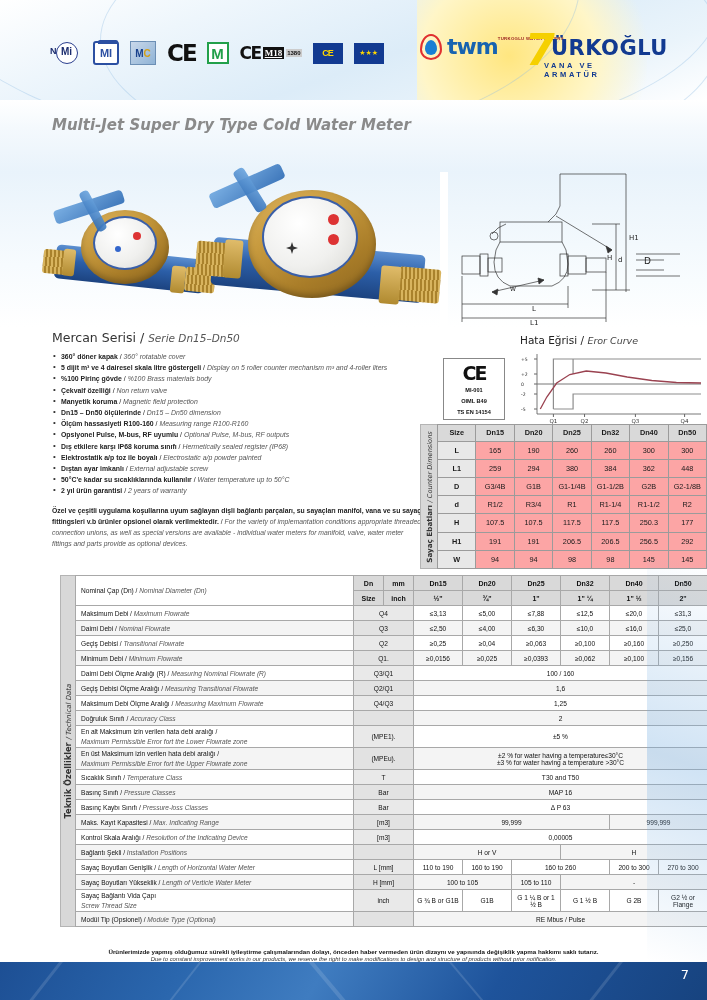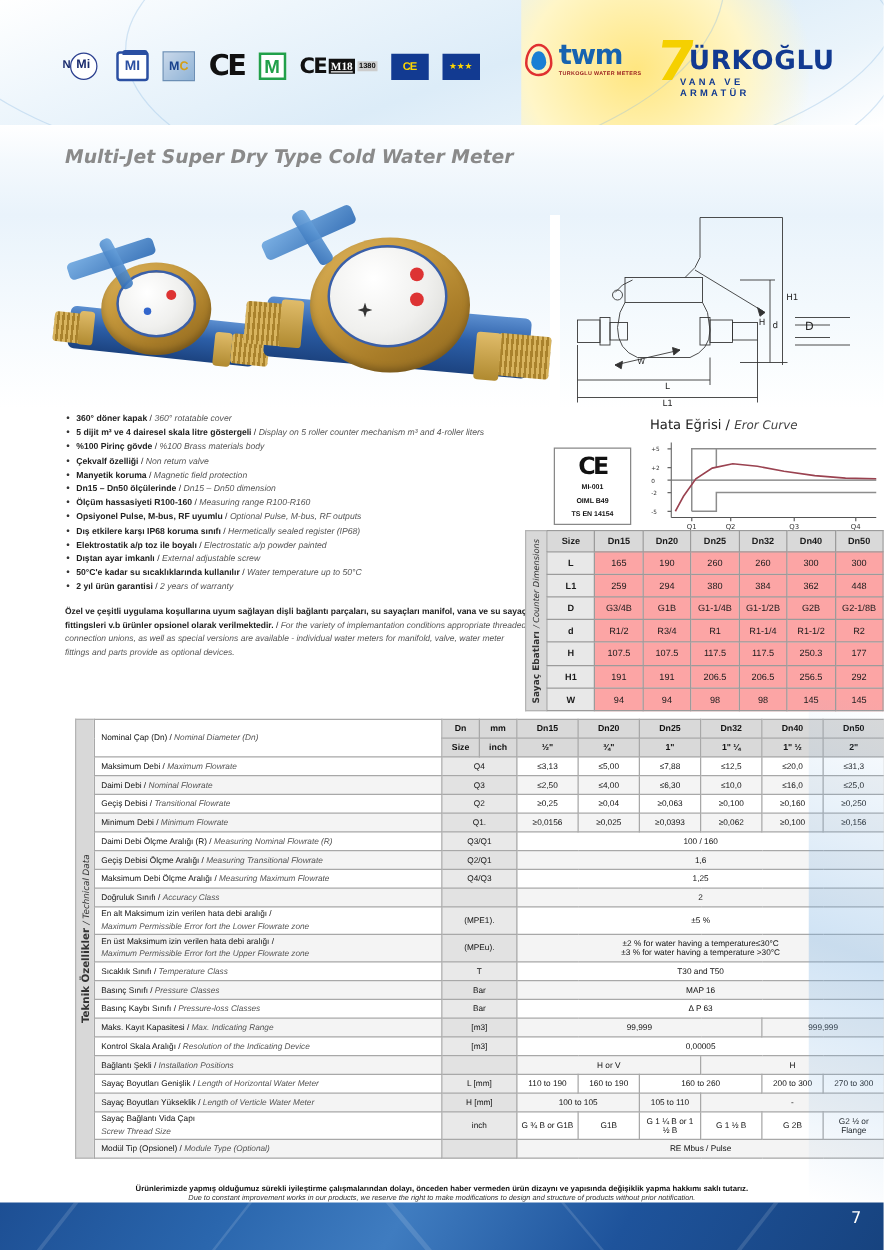--- a/index.html
+++ b/index.html
@@ -66,21 +66,21 @@
   .lg-eu .stars{position:absolute;inset:0;display:flex;align-items:center;justify-content:center;
      color:#ffd700;font-size:7px;}
   .lg-eu .ce3 {position:absolute;inset:0;display:flex;align-items:center;justify-content:center;
      color:#ffd700;font-size:9px;font-weight:bold;letter-spacing:-1px;}
 
   .twm-logo { position:absolute; left:420px; top:34px; display:flex;align-items:center;gap:5px;}
   .twm-drop { width:22px;height:26px; position:relative;}
   .twm-drop .ring{position:absolute;inset:0;border:2px solid #e03030;border-radius:50% 50% 50% 50%/60% 60% 40% 40%;}
   .twm-drop .fill{position:absolute;left:5px;top:6px;width:12px;height:15px;
       background:#1a7fd4;border-radius:50% 50% 50% 50%/60% 60% 40% 40%;}
-  .twm-text{ display:flex;flex-direction:column; line-height:1;}
+  .twm-text{ display:flex;flex-direction:row; line-height:1;}
   .twm-text .main{font-size:22px;font-weight:bold;color:#1763b0;letter-spacing:-1px;font-family:"DejaVu Sans",sans-serif;}
   .twm-text .sub{font-size:4.3px;color:#9a2020;font-weight:bold;letter-spacing:.3px;margin-top:1px;}
 
   .turkoglu-logo{ position:absolute; left:525px; top:28px; }
   .tk-7 { position:absolute; left:0; top:0; font-size:44px; font-weight:bold; color:#f5d000;
       font-family:"DejaVu Sans",sans-serif; line-height:1; transform:skewX(-8deg);}
   .tk-name{ position:absolute; left:26px; top:8px; font-size:21px;font-weight:bold;color:#123a91;
       letter-spacing:.5px; font-family:"DejaVu Sans",sans-serif;}
   .tk-sub { position:absolute; left:19px; top:33px; font-size:7.5px;font-weight:bold;color:#123a91;
       letter-spacing:2.6px;}
@@ -338,20 +338,25 @@
       <text x="159" y="88">H</text>
       <text x="181" y="68">H1</text>
       <text x="84" y="139">L</text>
       <text x="82" y="153">L1</text>
       <text x="62" y="119" font-size="6">W</text>
     </g>
   </svg>
 </div>
 
 <div class="spec-block">
+  <div class="spec-head">
+    <b>Mercan Serisi</b>
+    <span>/</span>
+    <i>Serie Dn15–Dn50</i>
+  </div>
   <ul class="spec-list" id="feat-list">
       <li><b>360° döner kapak</b><span> / </span><i>360° rotatable cover</i></li>
       <li><b>5 dijit m³ ve 4 dairesel skala litre göstergeli</b><span> / </span><i>Display on 5 roller counter mechanism m³ and 4-roller liters</i></li>
       <li><b>%100 Pirinç gövde</b><span> / </span><i>%100 Brass materials body</i></li>
       <li><b>Çekvalf özelliği</b><span> / </span><i>Non return valve</i></li>
       <li><b>Manyetik koruma</b><span> / </span><i>Magnetic field protection</i></li>
       <li><b>Dn15 – Dn50 ölçülerinde</b><span> / </span><i>Dn15 – Dn50 dimension</i></li>
       <li><b>Ölçüm hassasiyeti R100-160</b><span> / </span><i>Measuring range R100-R160</i></li>
       <li><b>Opsiyonel Pulse, M-bus, RF uyumlu</b><span> / </span><i>Optional Pulse, M-bus, RF outputs</i></li>
       <li><b>Dış etkilere karşı IP68 koruma sınıfı</b><span> / </span><i>Hermetically sealed register (IP68)</i></li>

